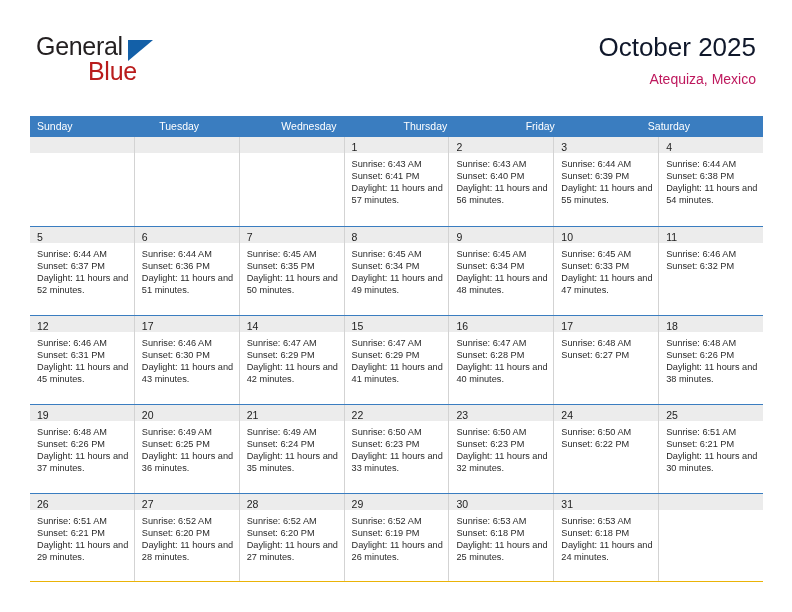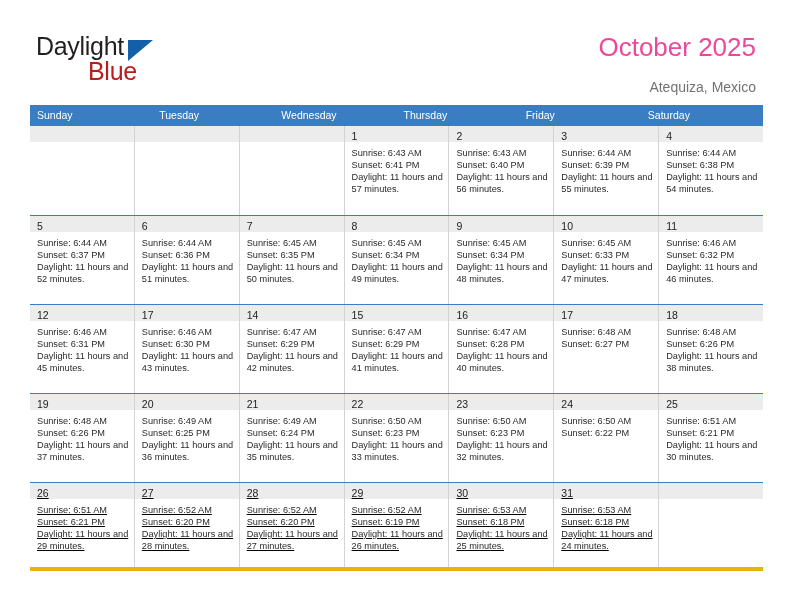--- a/index.html
+++ b/index.html
@@ -65,37 +65,37 @@
   }
 
   .title-wrap {
     position: absolute;
     right: 36px;
     top: 32px;
     text-align: right;
   }
   .cal-title {
     font-size: 26px;
-    color: #ec4899;
+    color: #0f172a;
     line-height: 30px;
     white-space: nowrap;
   }
   .cal-sub {
-    margin-top: 17px;
+    margin-top: 9px;
     font-size: 14px;
-    color: #737373;
+    color: #be185d;
     line-height: 16px;
     white-space: nowrap;
   }
 
   
   .cal {
     position: absolute;
     left: 30px;
-    top: 105px;
+    top: 116px;
     width: 733px;
   }
   .dow-row {
     display: flex;
     width: 733px;
     height: 21px;
     background: #3a7dc0;
   }
   .dow {
     flex: 1 1 0;
@@ -111,22 +111,21 @@
     display: flex;
     width: 733px;
     height: 89px;
     border-top: 1px solid #3a7dc0;
     box-sizing: border-box;
   }
   .week:first-of-type {
     border-top: none;
   }
   .week.last {
-    border-bottom: 4px solid #eab308;
-    text-decoration: underline;
+    border-bottom: 1px solid #eab308;
   }
 
   .cell {
     flex: 1 1 0;
     position: relative;
     box-sizing: border-box;
     border-left: 1px solid #d3d3d3;
     overflow: hidden;
   }
   .cell:first-child {
@@ -160,21 +159,21 @@
   }
 </style>
 </head>
 <body>
 
 <div class="page">
 
   <div class="top">
 
     <div class="brand">
-      <span class="brand-general">Daylight</span>
+      <span class="brand-general">General</span>
       <span class="brand-tri"></span>
       <span class="brand-blue">Blue</span>
     </div>
 
     <div class="title-wrap">
       <div class="cal-title">October 2025</div>
       <div class="cal-sub">Atequiza, Mexico</div>
     </div>
 
   </div>
@@ -281,21 +280,20 @@
               <div class="line">Sunrise: 6:45 AM</div>
               <div class="line">Sunset: 6:33 PM</div>
               <div class="line wrap">Daylight: 11 hours and 47 minutes.</div>
             </div>
           </div>
           <div class="cell">
             <div class="daynum-band"><span class="daynum">11</span></div>
             <div class="lines">
               <div class="line">Sunrise: 6:46 AM</div>
               <div class="line">Sunset: 6:32 PM</div>
-              <div class="line wrap">Daylight: 11 hours and 46 minutes.</div>
             </div>
           </div>
         </div>
         <div class="week">
           <div class="cell">
             <div class="daynum-band"><span class="daynum">12</span></div>
             <div class="lines">
               <div class="line">Sunrise: 6:46 AM</div>
               <div class="line">Sunset: 6:31 PM</div>
               <div class="line wrap">Daylight: 11 hours and 45 minutes.</div>

